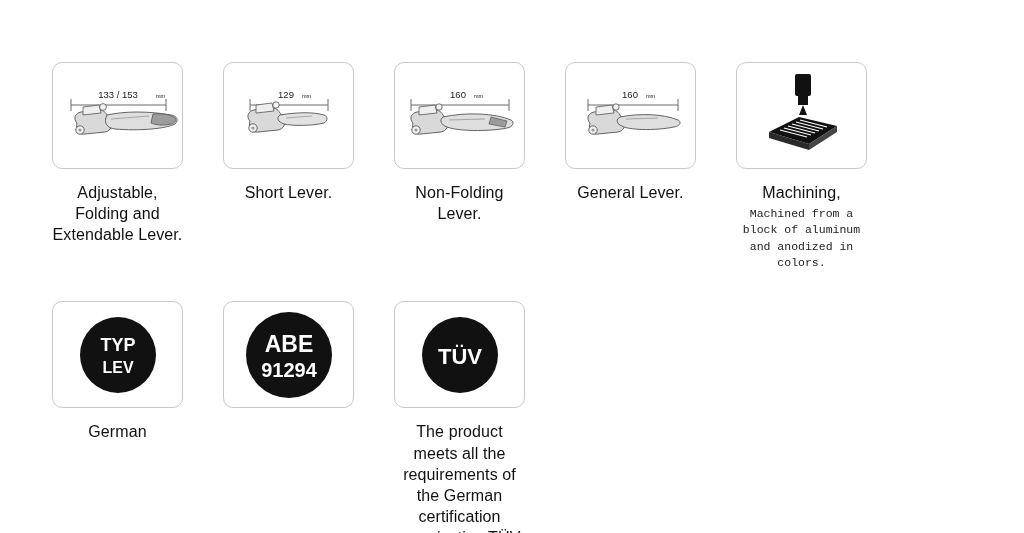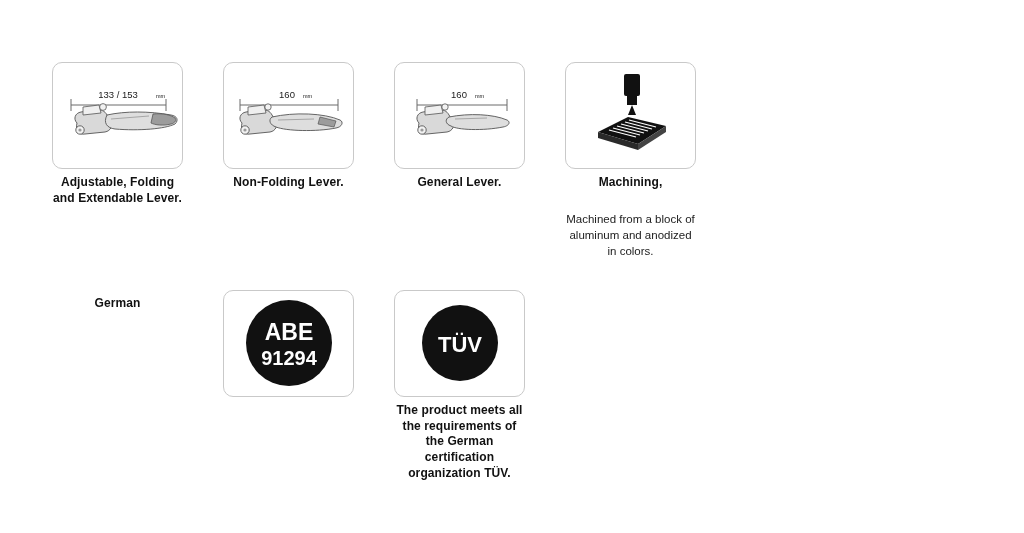--- a/index.html
+++ b/index.html
@@ -45,35 +45,36 @@
     border: 1px solid #c9c9c9;
     border-radius: 10px;
     box-sizing: border-box;
     background: #fff;
     display: flex;
     align-items: center;
     justify-content: center;
     overflow: hidden;
   }
   .caption {
-    margin-top: 6px;
-    font-size: 12px;
-    font-weight: bold;
+    margin-top: 13px;
+    font-size: 16px;
+    font-weight: normal;
     line-height: 1.32;
     text-align: center;
     color: #111;
     letter-spacing: 0.1px;
   }
   .subcaption {
-    margin-top: 20px;
+    margin-top: 3px;
     font-size: 11.5px;
     font-weight: normal;
     line-height: 1.42;
     text-align: center;
     color: #222;
+    font-family: Liberation Mono, monospace;
   }
   .lever-svg { display: block; }
   .badge-svg { display: block; }
 
   
   .card.badge {
     background: #fff;
   }
 </style>
 </head>
@@ -102,20 +103,41 @@
               <circle cx="50" cy="44" r="3.4" fill="#f2f2f2" stroke="#555" stroke-width="0.8"></circle>
               <path d="M54 52 C72 48 96 48 118 52 C124 53 126 57 122 61 C112 66 86 68 62 66 C54 65 50 60 54 52 Z" fill="#dedede" stroke="#555" stroke-width="0.9"></path>
               <path d="M100 51 C110 50 118 52 122 55 C124 57 122 60 118 61 C110 63 102 62 98 60 Z" fill="#9c9c9c" stroke="#555" stroke-width="0.8"></path>
               <path d="M58 56 L96 53" stroke="#8d8d8d" stroke-width="0.7"></path>
             </g>
           </svg>
         </div>
         <div class="caption">Adjustable, Folding and Extendable Lever.</div>
       </div>
 
+      <div class="cell">
+        <div class="card">
+          <svg class="lever-svg" width="129" height="105" viewBox="0 0 129 105">
+            <line x1="26" y1="42" x2="104" y2="42" stroke="#6b6b6b" stroke-width="1"></line>
+            <line x1="26" y1="36" x2="26" y2="48" stroke="#6b6b6b" stroke-width="1"></line>
+            <line x1="104" y1="36" x2="104" y2="48" stroke="#6b6b6b" stroke-width="1"></line>
+            <text x="62" y="35" font-family="Liberation Sans, sans-serif" font-size="9.5" fill="#1a1a1a" text-anchor="middle">129</text>
+            <text x="78" y="35" font-family="Liberation Sans, sans-serif" font-size="5.5" fill="#1a1a1a" text-anchor="start">mm</text>
+            <g>
+              <path d="M26 58 C22 54 24 48 30 47 L44 45 C50 44 54 46 56 50 L60 56 C62 60 60 66 54 67 L34 69 C28 70 24 66 26 58 Z" fill="#d9d9d9" stroke="#555" stroke-width="0.9"></path>
+              <path d="M32 42 L48 40 L50 48 L32 50 Z" fill="#efefef" stroke="#555" stroke-width="0.8"></path>
+              <circle cx="29" cy="65" r="4.2" fill="#f2f2f2" stroke="#555" stroke-width="0.9"></circle>
+              <circle cx="29" cy="65" r="1.6" fill="#9a9a9a"></circle>
+              <circle cx="52" cy="42" r="3.2" fill="#f2f2f2" stroke="#555" stroke-width="0.8"></circle>
+              <path d="M56 52 C74 49 90 49 100 52 C104 53 104 58 100 60 C88 63 68 63 60 61 C54 59 52 55 56 52 Z" fill="#e2e2e2" stroke="#555" stroke-width="0.9"></path>
+              <path d="M62 55 L88 53" stroke="#8d8d8d" stroke-width="0.7"></path>
+            </g>
+          </svg>
+        </div>
+        <div class="caption">Short Lever.</div>
+      </div>
 
       <div class="cell">
         <div class="card">
           <svg class="lever-svg" width="129" height="105" viewBox="0 0 129 105">
             <line x1="16" y1="42" x2="114" y2="42" stroke="#6b6b6b" stroke-width="1"></line>
             <line x1="16" y1="36" x2="16" y2="48" stroke="#6b6b6b" stroke-width="1"></line>
             <line x1="114" y1="36" x2="114" y2="48" stroke="#6b6b6b" stroke-width="1"></line>
             <text x="63" y="35" font-family="Liberation Sans, sans-serif" font-size="9.5" fill="#1a1a1a" text-anchor="middle">160</text>
             <text x="79" y="35" font-family="Liberation Sans, sans-serif" font-size="5.5" fill="#1a1a1a" text-anchor="start">mm</text>
             <g>
@@ -177,20 +199,27 @@
         <div class="caption">Machining,</div>
         <div class="subcaption">Machined from a block of aluminum and anodized in colors.</div>
       </div>
 
 
     </div>
 
     <div class="row row-2">
 
       <div class="cell">
+        <div class="card badge">
+          <svg class="badge-svg" width="100" height="96" viewBox="0 0 100 96">
+            <circle cx="50" cy="48" r="38" fill="#111"></circle>
+            <text x="50" y="44" font-family="Liberation Sans, sans-serif" font-size="18" font-weight="bold" fill="#ffffff" text-anchor="middle">TYP</text>
+            <text x="50" y="66" font-family="Liberation Sans, sans-serif" font-size="16" font-weight="bold" fill="#ffffff" text-anchor="middle">LEV</text>
+          </svg>
+        </div>
         <div class="caption">German</div>
       </div>
 
       <div class="cell">
         <div class="card badge">
           <svg class="badge-svg" width="118" height="100" viewBox="0 0 118 100">
             <circle cx="59" cy="50" r="43" fill="#111"></circle>
             <text x="59" y="47" font-family="Liberation Sans, sans-serif" font-size="23" font-weight="bold" fill="#ffffff" text-anchor="middle">ABE</text>
             <text x="59" y="72" font-family="Liberation Sans, sans-serif" font-size="20" font-weight="bold" fill="#ffffff" text-anchor="middle">91294</text>
           </svg>

